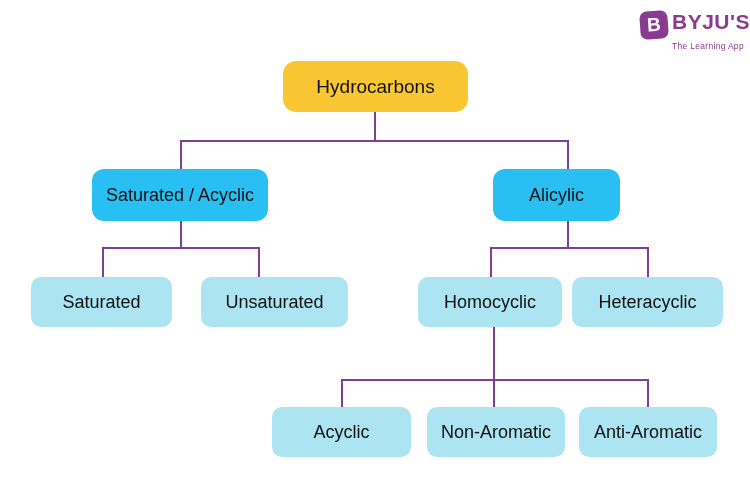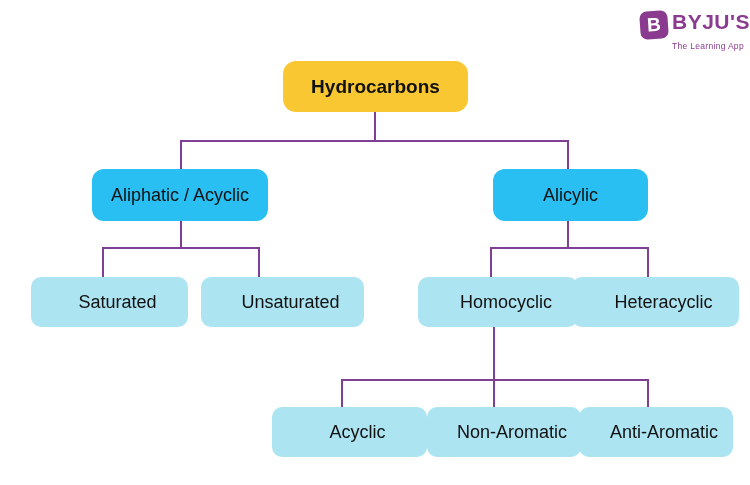--- a/index.html
+++ b/index.html
@@ -22,30 +22,30 @@
     align-items: center;
     justify-content: center;
     border-radius: 12px;
     color: #111111;
     font-size: 18px;
     text-align: center;
     white-space: nowrap;
   }
   .node.root {
     background: var(--root-fill, #F8C731);
-    font-weight: bold;
+    font-weight: normal;
     font-size: 19px;
     border-radius: 13px;
   }
   .node.branch { background: var(--branch-fill, #29BFF2); }
-  .node.leaf   { background: var(--leaf-fill, #ACE4F2); border-radius: 10px; padding-left: 16px; }
+  .node.leaf   { background: var(--leaf-fill, #ACE4F2); border-radius: 10px; }
 
   .n-hydrocarbons  { left: 283px; top:  61px; width: 185px; height: 51px; }
   .n-aliphatic     { left:  92px; top: 169px; width: 176px; height: 52px; }
-  .n-alicylic      { left: 493px; top: 169px; width: 155px; height: 52px; }
+  .n-alicylic      { left: 493px; top: 169px; width: 127px; height: 52px; }
   .n-saturated     { left:  31px; top: 277px; width: 141px; height: 50px; }
   .n-unsaturated   { left: 185px; top: 277px; width: 147px; height: 50px; margin-left: 16px; }
   .n-homocyclic    { left: 418px; top: 277px; width: 144px; height: 50px; }
   .n-heteracyclic  { left: 572px; top: 277px; width: 151px; height: 50px; }
   .n-aromatic      { left: 272px; top: 407px; width: 139px; height: 50px; }
   .n-non-aromatic  { left: 427px; top: 407px; width: 138px; height: 50px; }
   .n-anti-aromatic { left: 579px; top: 407px; width: 138px; height: 50px; }
 
   
   .v-line, .h-line {
@@ -133,21 +133,21 @@
   <div class="h-line c10"></div>
   <div class="v-line c11"></div>
   <div class="v-line c12"></div>
   <div class="v-line c13"></div>
   <div class="h-line c14"></div>
   <div class="v-line c15"></div>
   <div class="v-line c16"></div>
 
   <div class="node root n-hydrocarbons">Hydrocarbons</div>
 
-  <div class="node branch n-aliphatic">Aliphatic / Acyclic</div>
+  <div class="node branch n-aliphatic">Saturated / Acyclic</div>
 
   <div class="node branch n-alicylic">Alicylic</div>
 
   <div class="node leaf n-saturated">Saturated</div>
 
   <div class="node leaf n-unsaturated">Unsaturated</div>
 
   <div class="node leaf n-homocyclic">Homocyclic</div>
 
   <div class="node leaf n-heteracyclic">Heteracyclic</div>

